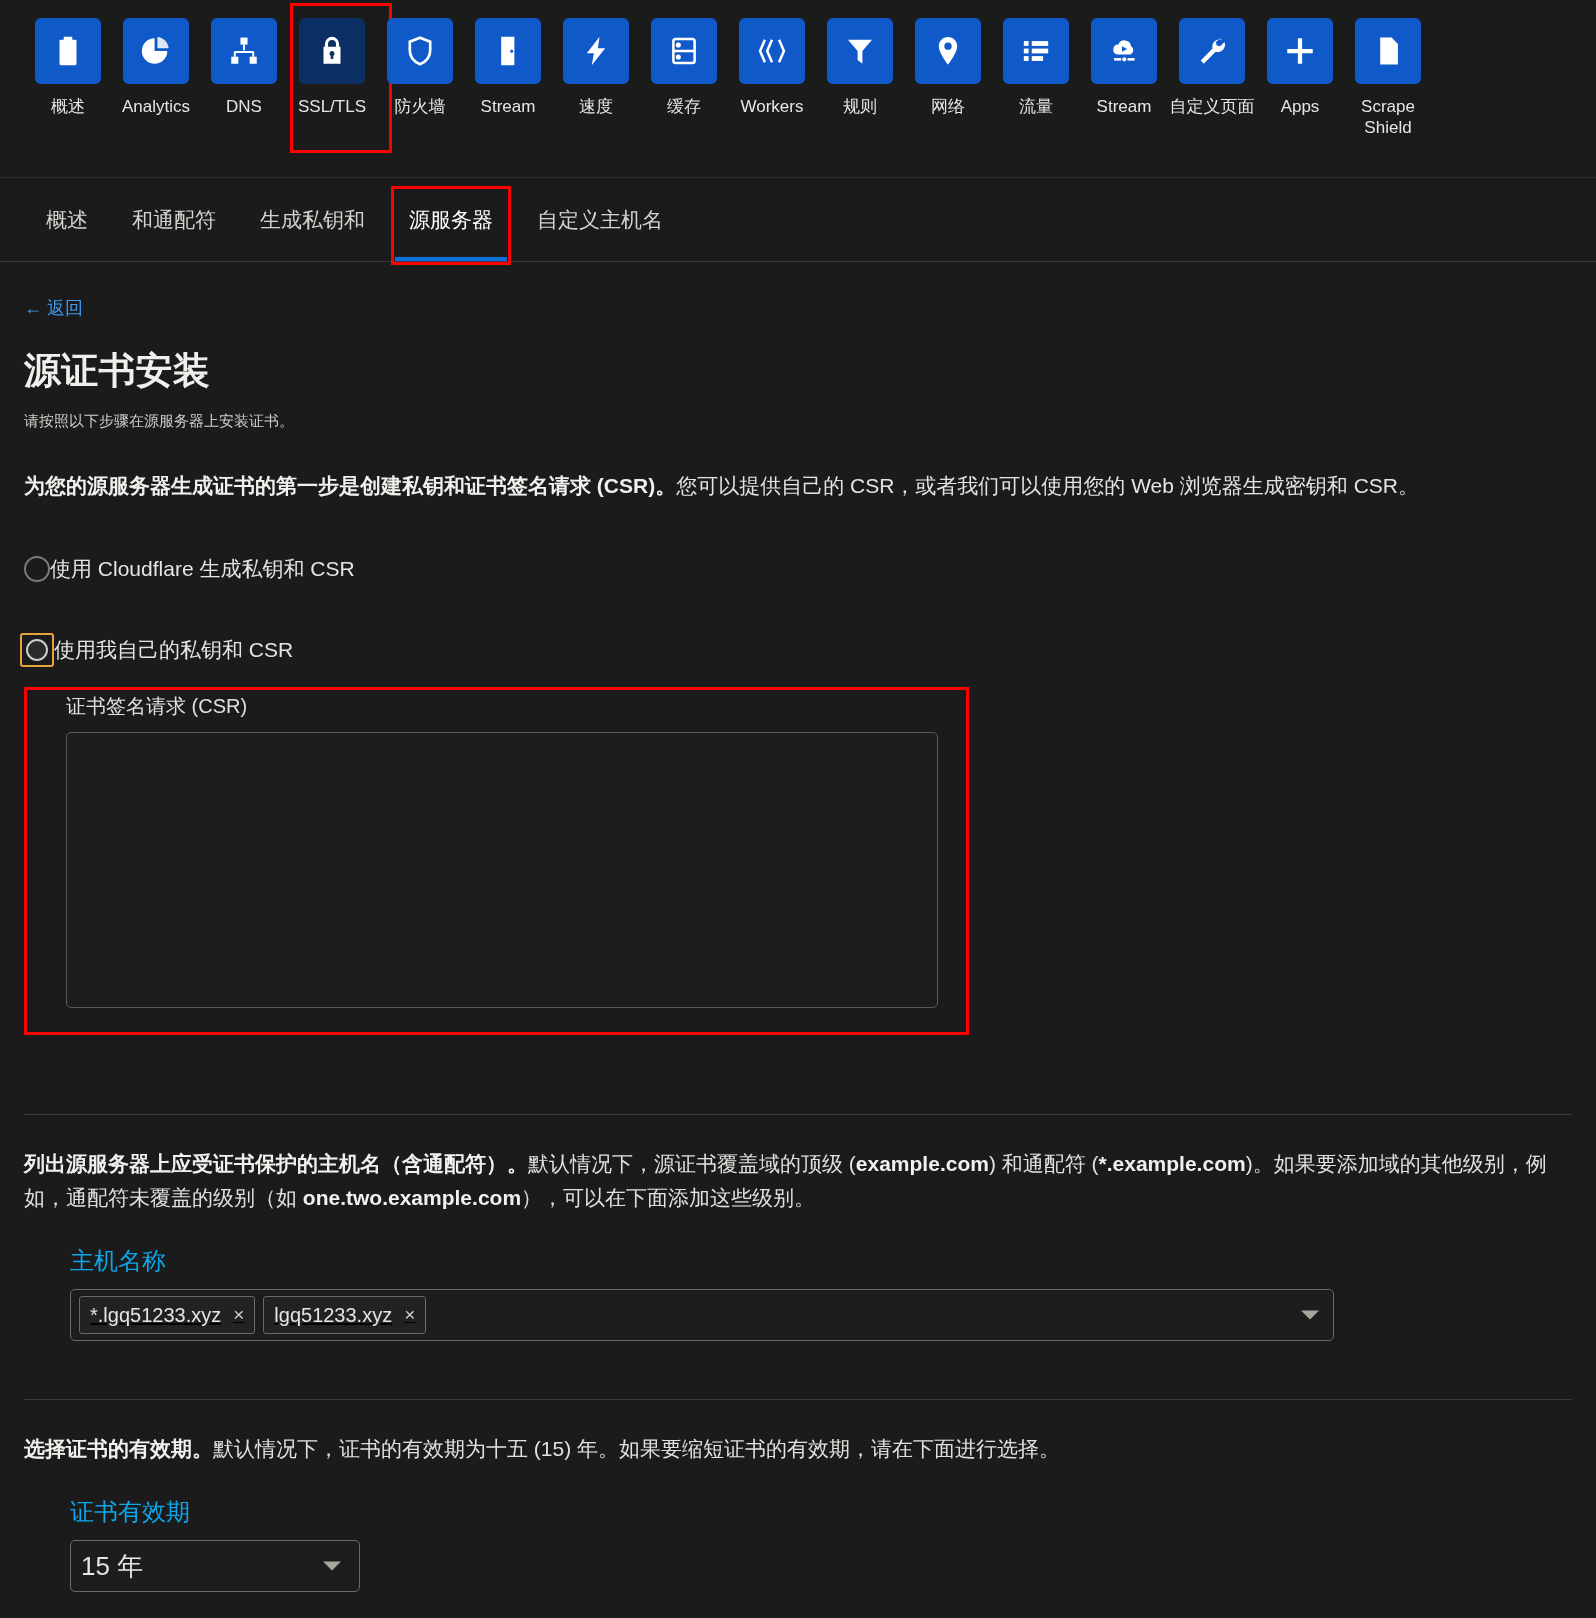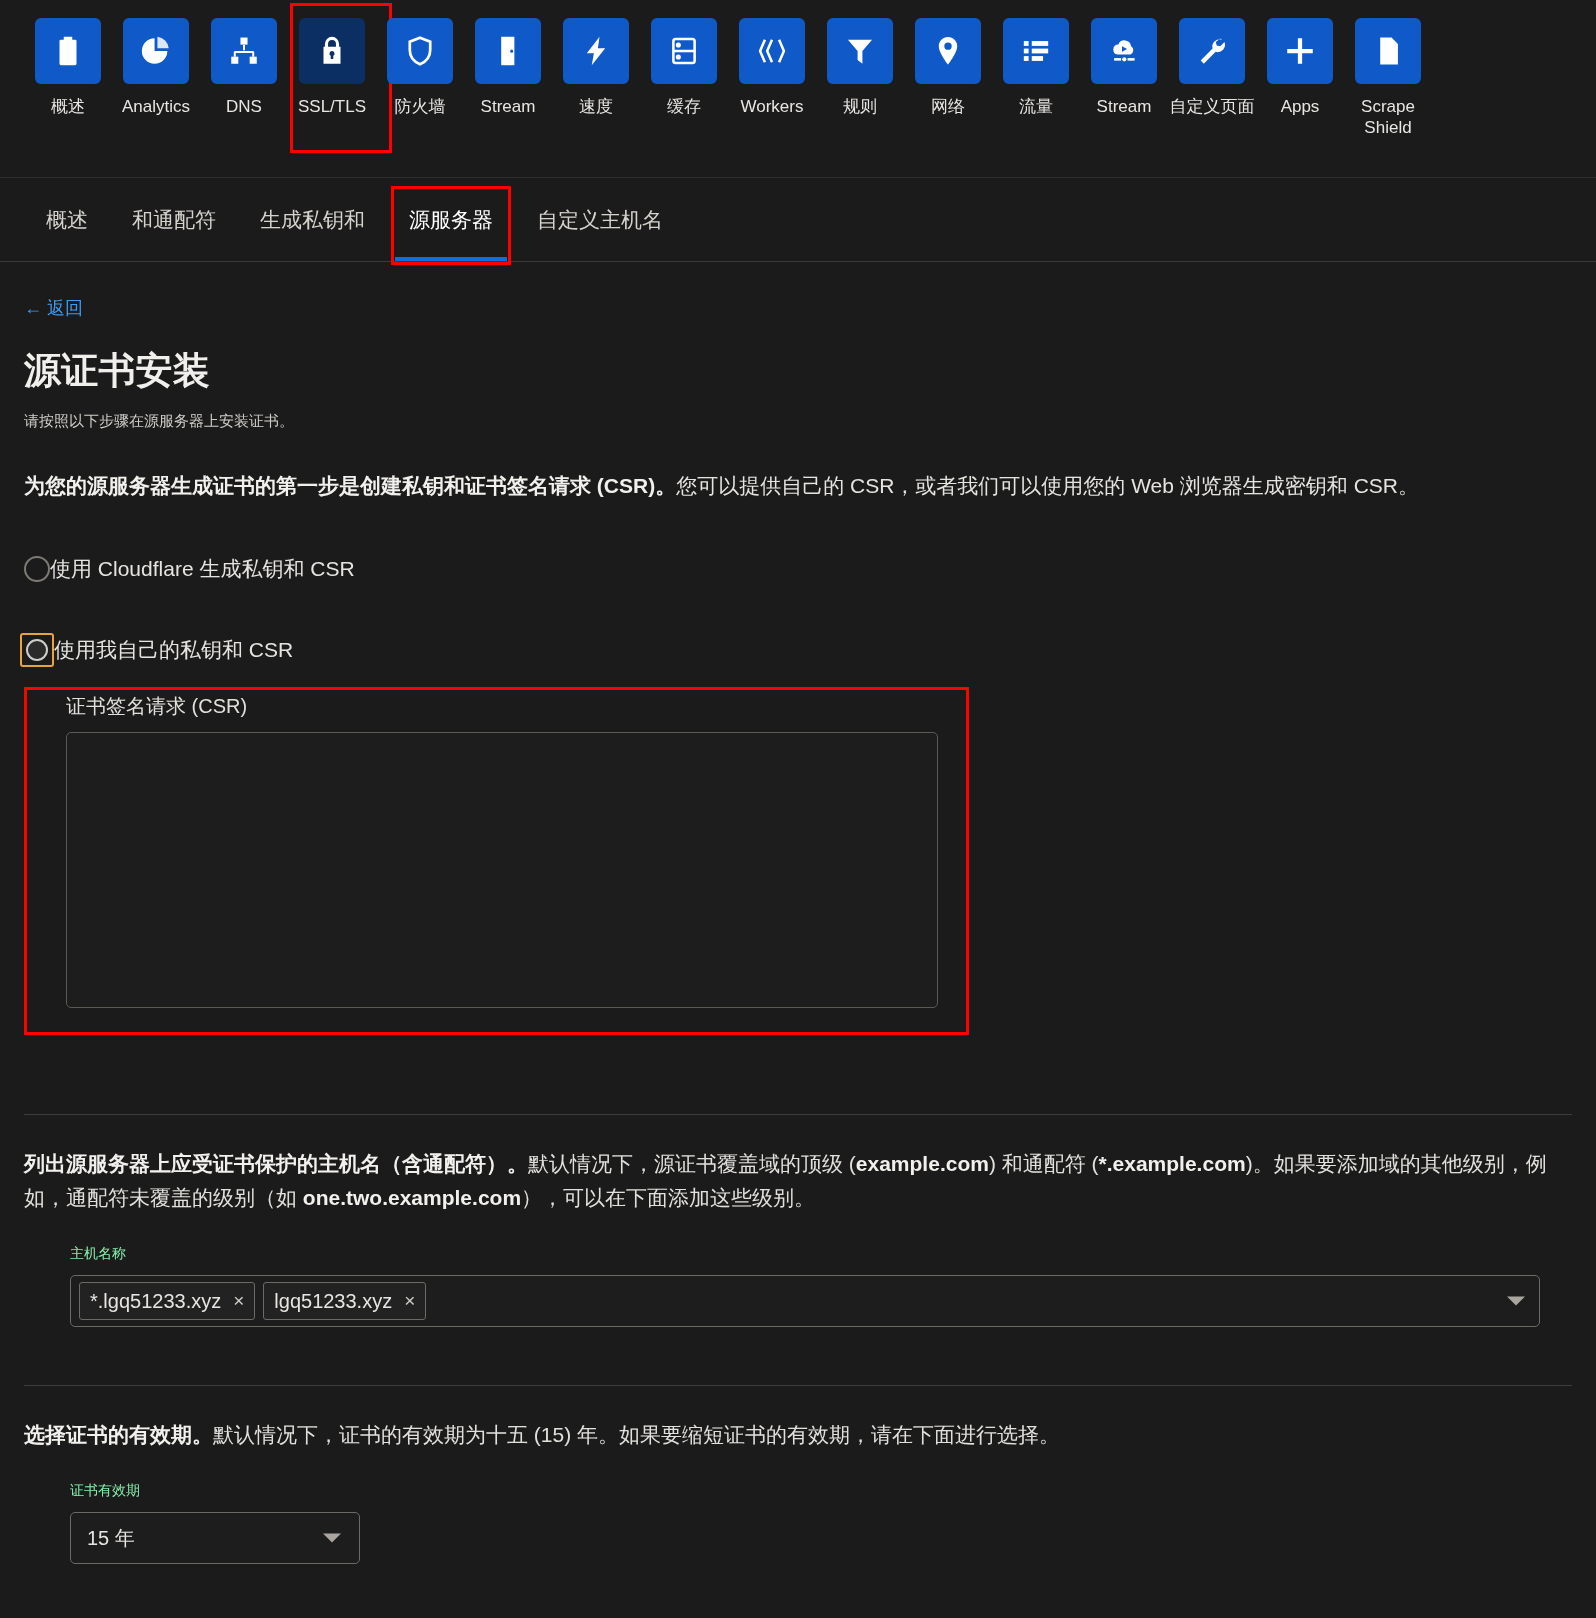--- a/index.html
+++ b/index.html
@@ -190,32 +190,33 @@
   .section-para {
     font-size: 21px;
     color: #e2e0dc;
     line-height: 1.62;
     margin-top: 32px;
     max-width: 1530px;
   }
   .section-para b { font-weight: 700; color: #f2f0ed; }
 
   .field-group { margin-top: 30px; margin-left: 46px; }
-  .field-group .lbl { font-size: 14px; color: #86efac; margin-bottom: 12px; }
+  .field-group .lbl { font-size: 24px; color: #0ea5e9; margin-bottom: 12px; }
 
   .tag-field {
-    width: 1470px;
+    width: 1264px;
     min-height: 52px;
     background: #1d1d1d;
     border: 1px solid #6b6a64;
     border-radius: 5px;
     display: flex; align-items: center;
     padding: 5px 8px;
     gap: 8px;
     position: relative;
+    text-decoration: underline;
   }
   .tag {
     display: inline-flex; align-items: center; gap: 12px;
     border: 1px solid #6b6a64;
     border-radius: 3px;
     padding: 4px 10px;
     font-size: 20px;
     color: #e7e5e1;
     background: #222222;
     height: 38px;
@@ -229,23 +230,23 @@
     border-right: 9px solid transparent;
     border-top: 9px solid #a9a69f;
   }
 
   .select-box {
     width: 290px; height: 52px;
     background: #1d1d1d;
     border: 1px solid #6b6a64;
     border-radius: 5px;
     display: flex; align-items: center;
-    padding: 0 16px;
+    padding: 0 10px;
     position: relative;
-    font-size: 20px;
+    font-size: 26px;
     color: #e7e5e1;
     cursor: pointer;
   }
   .select-box .caret-down { right: 18px; }
 </style>
 </head>
 <body>
 
 <div class="topnav">
 

